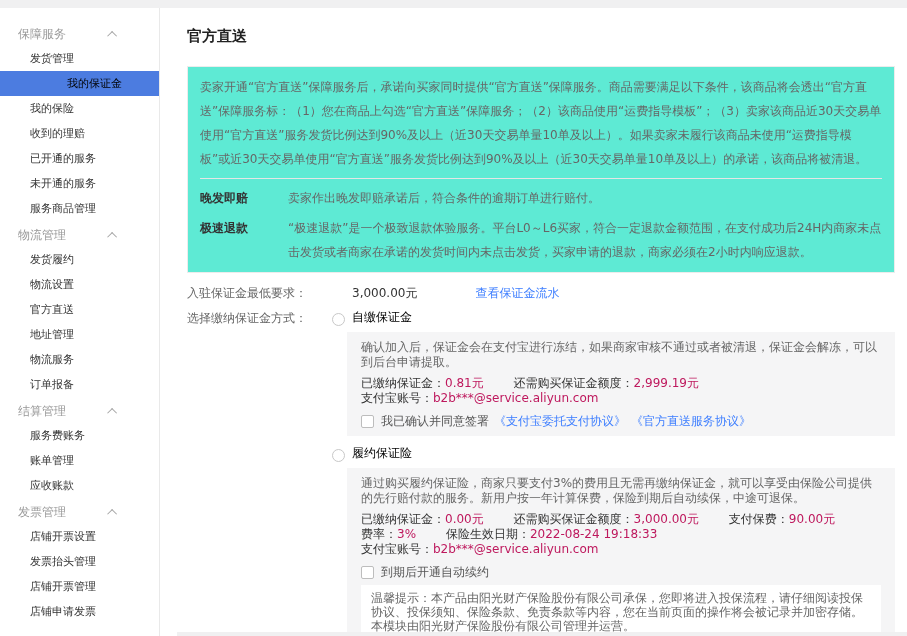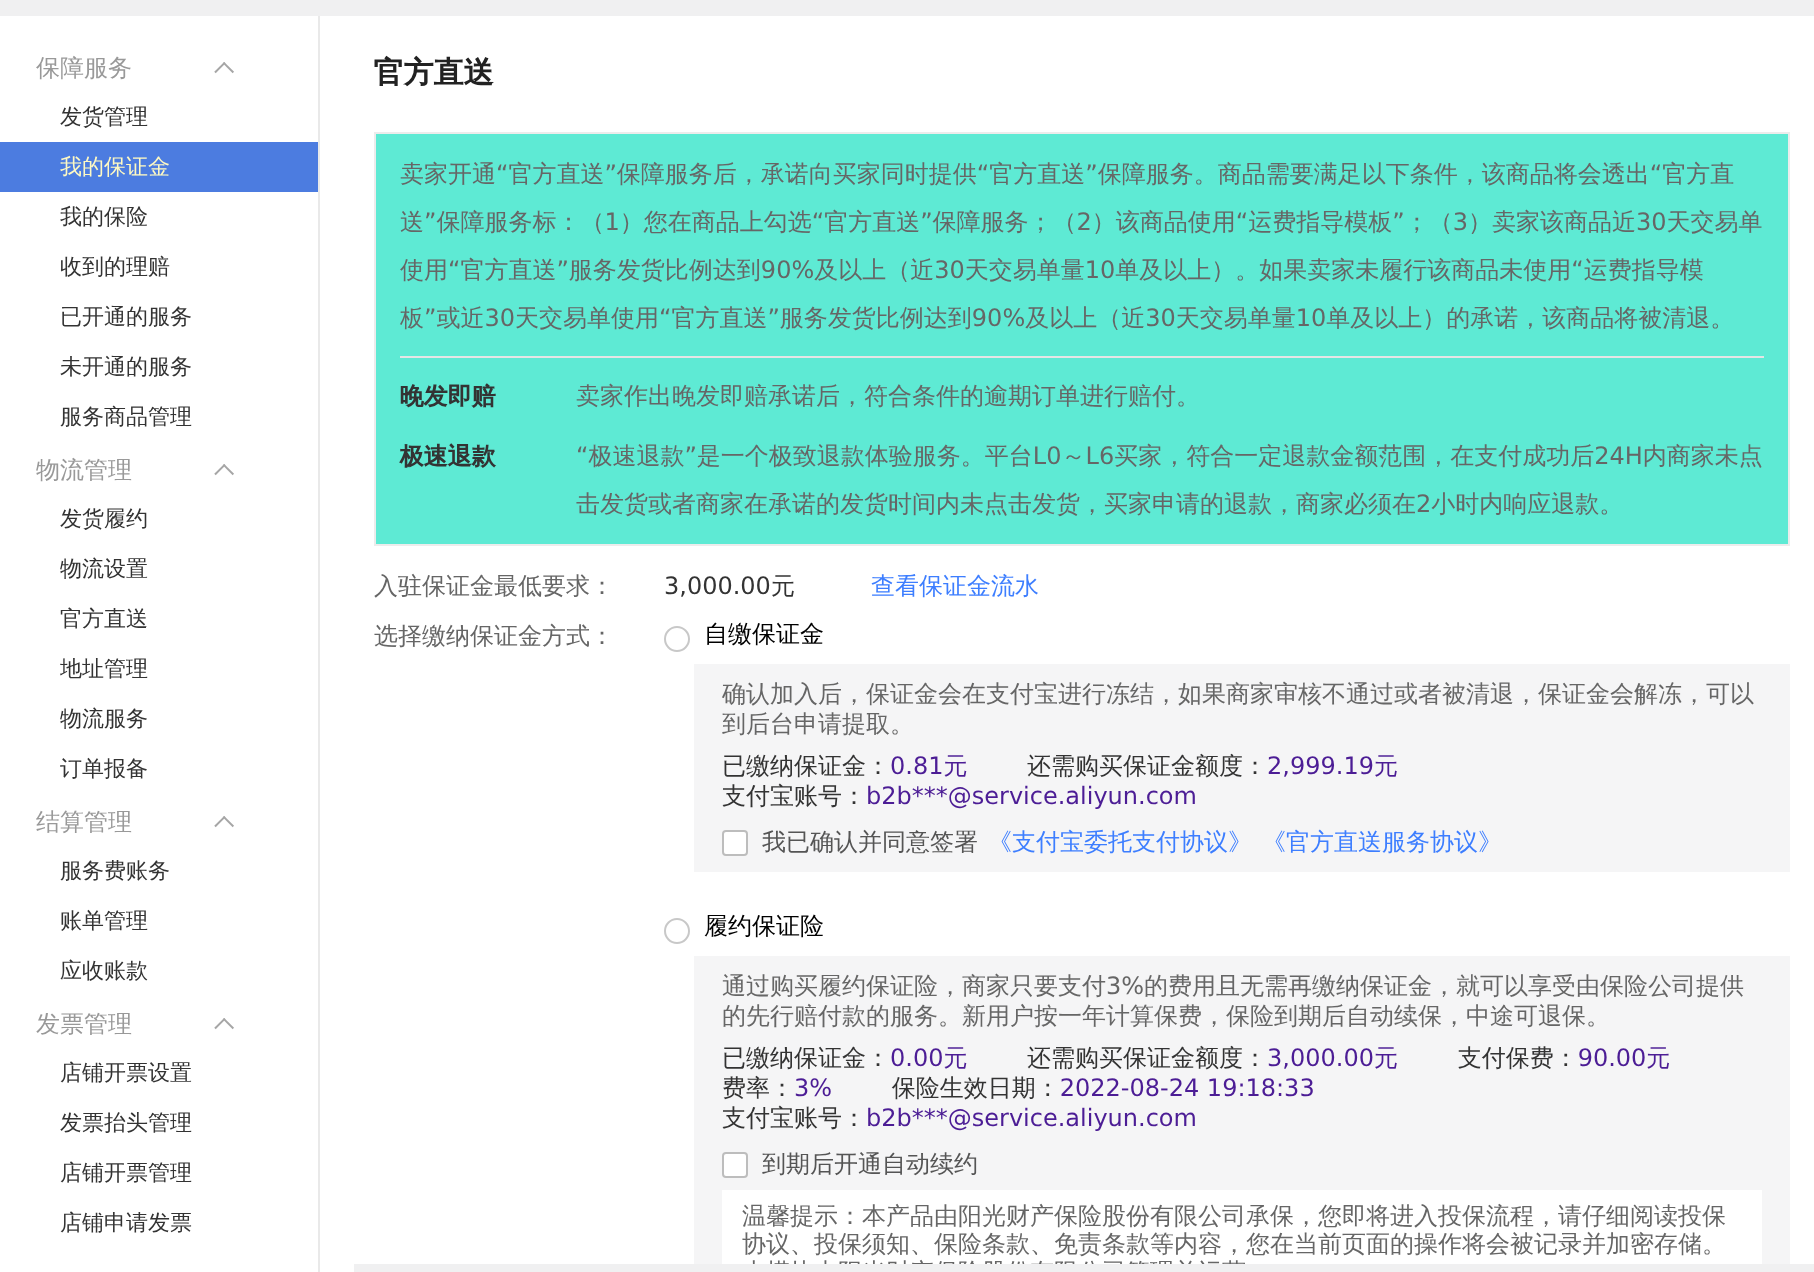--- a/index.html
+++ b/index.html
@@ -26,57 +26,57 @@
     padding: 0 42px 0 18px; color: #999; font-size: 12px;
   }
   .chev {
     width: 7px; height: 7px; border-left: 1px solid #a6a6a6; border-top: 1px solid #a6a6a6;
     transform: rotate(45deg) translateY(2px);
   }
   .side-item {
     height: 25px; line-height: 25px; padding-left: 30px;
     font-size: 11px; color: #333; cursor: pointer; white-space: nowrap;
   }
-  .side-item.selected { background: #4C7CE0; color: #fef9c3; }
+  .side-item.selected { background: #4C7CE0; color: #000000; text-align: center; }
 
   
   .main { position: absolute; top: 8px; left: 177px; right: 0; bottom: 0; background: #fff; padding: 0 12px 0 10px; }
   .page-title { margin-top: 18px; font-size: 15px; font-weight: bold; color: #222; line-height: 20px; }
 
   .info-box {
     margin-top: 20px; background: #5eead4; border: 1px solid #ececec;
     padding: 8px 12px; color: #666; line-height: 24px;
   }
   .info-divider { border-top: 1px solid #e5e5e5; margin: 7px 0; }
   .feature-row { display: flex; margin-top: 6px; }
   .feature-label { width: 88px; flex-shrink: 0; font-weight: bold; color: #333; }
   .feature-text { flex: 1; }
 
-  .form-row { display: flex; margin-top: 12px; align-items: baseline; }
+  .form-row { display: flex; margin-top: 12px; align-items: baseline; gap: 20px; }
   .form-label { width: 145px; flex-shrink: 0; color: #666; }
   .form-value { color: #333; }
   .link { color: #3D7EFF; text-decoration: none; cursor: pointer; }
   .deposit-link { margin-left: 38px; }
 
   .method-row { display: flex; margin-top: 8px; }
   .options { flex: 1; }
   .radio-row { display: flex; align-items: flex-end; height: 16px; color: #000000; cursor: pointer; }
-  .radio-row.second { margin-top: 20px; }
+  .radio-row.second { margin-top: 10px; }
   .radio {
     width: 13px; height: 13px; border: 1px solid #c8c8c8; border-radius: 50%;
     background: #fff; margin-right: 7px; flex-shrink: 0;
   }
   .option-box {
     background: #f5f5f6; margin: 6px 0 0 15px; padding: 8px 14px;
     color: #666; line-height: 15px;
   }
   .stats-row { margin-top: 6px; color: #444; line-height: 15px; }
   .stat { margin-right: 26px; white-space: nowrap; display: inline-block; }
   .stat-label { color: #333; }
-  .stat-value { color: #4c1d95; }
+  .stat-value { color: #be185d; }
   .check-row { display: flex; align-items: center; margin-top: 8px; color: #555; line-height: 14px; flex-wrap: wrap; }
   .checkbox {
     width: 13px; height: 13px; border: 1px solid #bdbdbd; border-radius: 2px;
     background: #fff; margin-right: 7px; flex-shrink: 0; cursor: pointer;
   }
   .agree-link { color: #3D7EFF; margin-left: 5px; cursor: pointer; }
   .agree-suffix { margin-left: 4px; }
   .notice-box { background: #fff; margin-top: 6px; padding: 6px 10px; line-height: 14px; color: #666; }
   .notice-box .check-row { margin-top: 6px; }
 </style>

